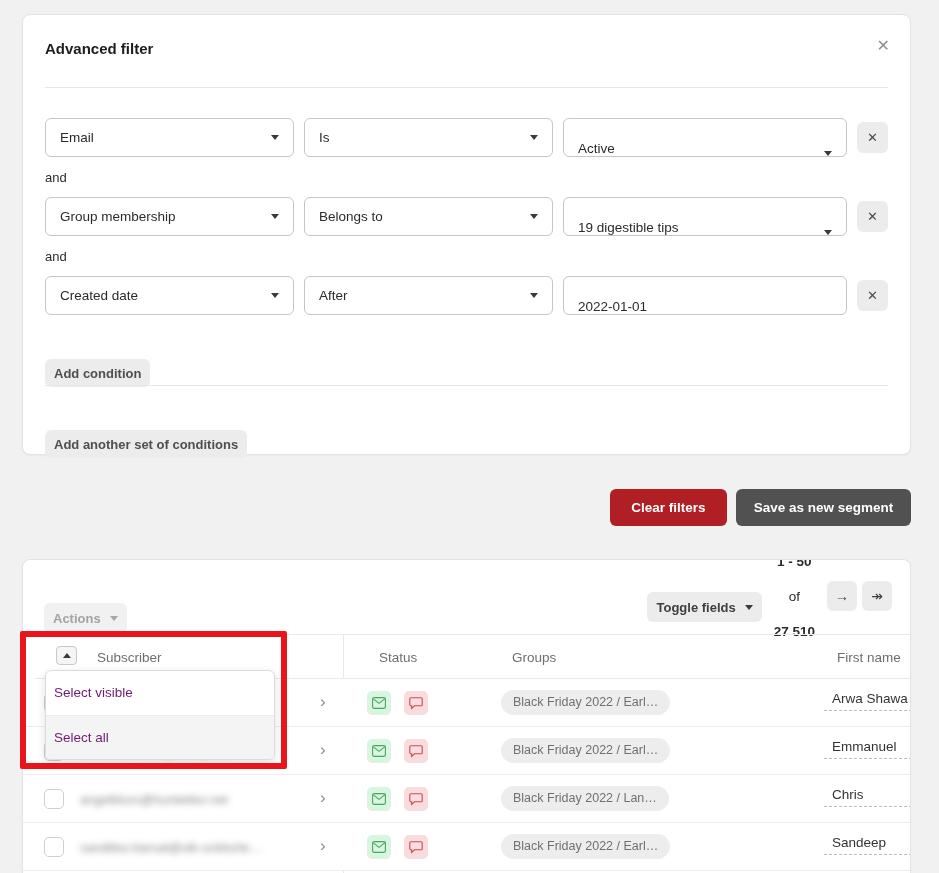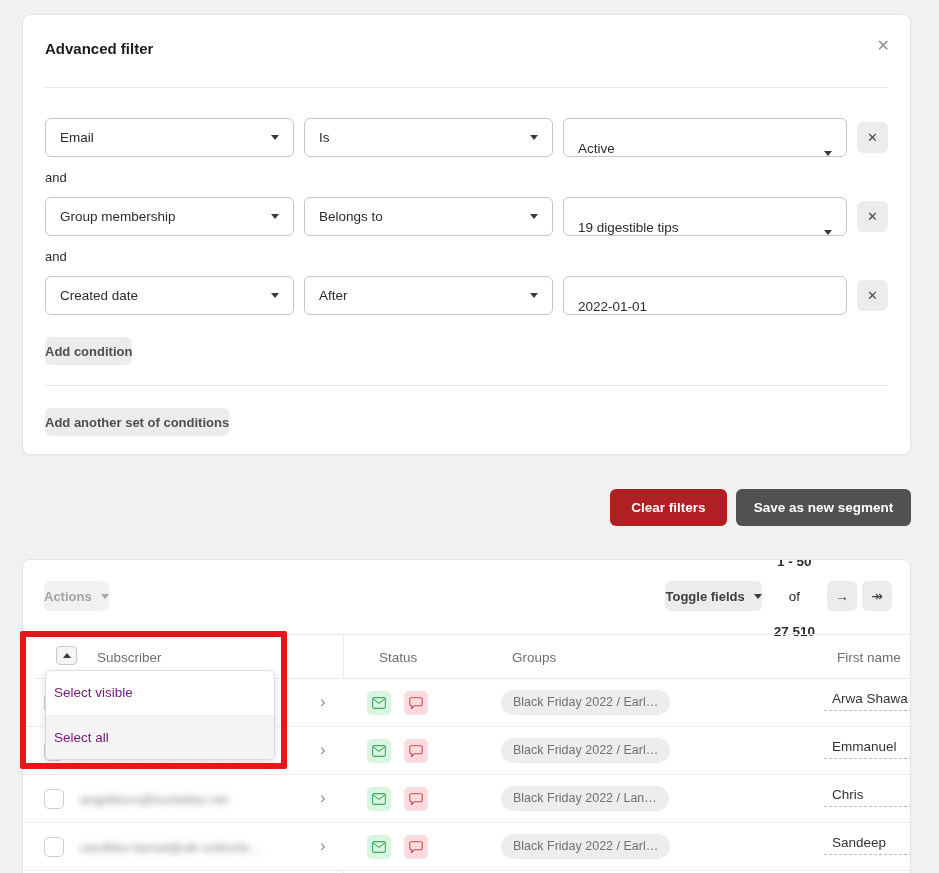--- a/index.html
+++ b/index.html
@@ -17,21 +17,21 @@
   .cond { position:absolute; left:22px; right:22px; height:39px; display:flex; gap:10px; align-items:stretch; }
   .r1 { top:103px; } .r2 { top:182px; } .r3 { top:261px; }
   .and { position:absolute; left:22px; font-size:13px; color:#2b2b2b; }
   .a1 { top:155px; } .a2 { top:234px; }
   .select, .inputbox { background:#fff; border:1px solid #c6c6c6; border-radius:6px; display:flex; align-items:center; justify-content:space-between; padding:0 14px; font-size:13.5px; color:#2b2b2b; cursor:pointer; }
   .w250 { width:249px; flex:0 0 249px; }
   .grow { flex:1 1 auto;align-items:flex-end; }
   .caret { width:0; height:0; border-left:4.5px solid transparent; border-right:4.5px solid transparent; border-top:5px solid #3a3a3a; }
   .caret-gray { border-top-color:#a6a6a6; }
   .xbtn { flex:0 0 31px; width:31px; height:31px; align-self:center; background:#ececec; border:none; border-radius:6px; color:#4a4a4a; font-size:13px; display:flex; align-items:center; justify-content:center; cursor:pointer; }
-  .gray-btn { background:#ececec; border:none; border-radius:6px; color:#4f4f4f; font-weight:bold; font-size:13px; height:28px; padding:0 0; cursor:pointer; display:inline-flex; align-items:center; gap:9px; }
+  .gray-btn { background:#ececec; border:none; border-radius:6px; color:#4f4f4f; font-weight:bold; font-size:13px; height:28px; padding:0 9px; cursor:pointer; display:inline-flex; align-items:center; gap:9px;margin-top:22px; }
   .add-cond { position:absolute; left:22px; top:322px; }
   .add-set  { position:absolute; left:22px; top:393px; }
 
   
   .filter-actions { position:absolute; top:489px; right:28px; display:flex; gap:9px; }
   .red-btn { background:#b01f24; color:#fff; border:none; border-radius:6px; font-weight:bold; font-size:13.5px; width:117px; height:37px; cursor:pointer; }
   .dark-btn { background:#515151; color:#fff; border:none; border-radius:6px; font-weight:bold; font-size:13.5px; width:175px; height:37px; cursor:pointer; }
 
   
   .table-card { left:22px; top:559px; width:889px; height:315px; border-radius:8px 8px 0 0; overflow:hidden; }

